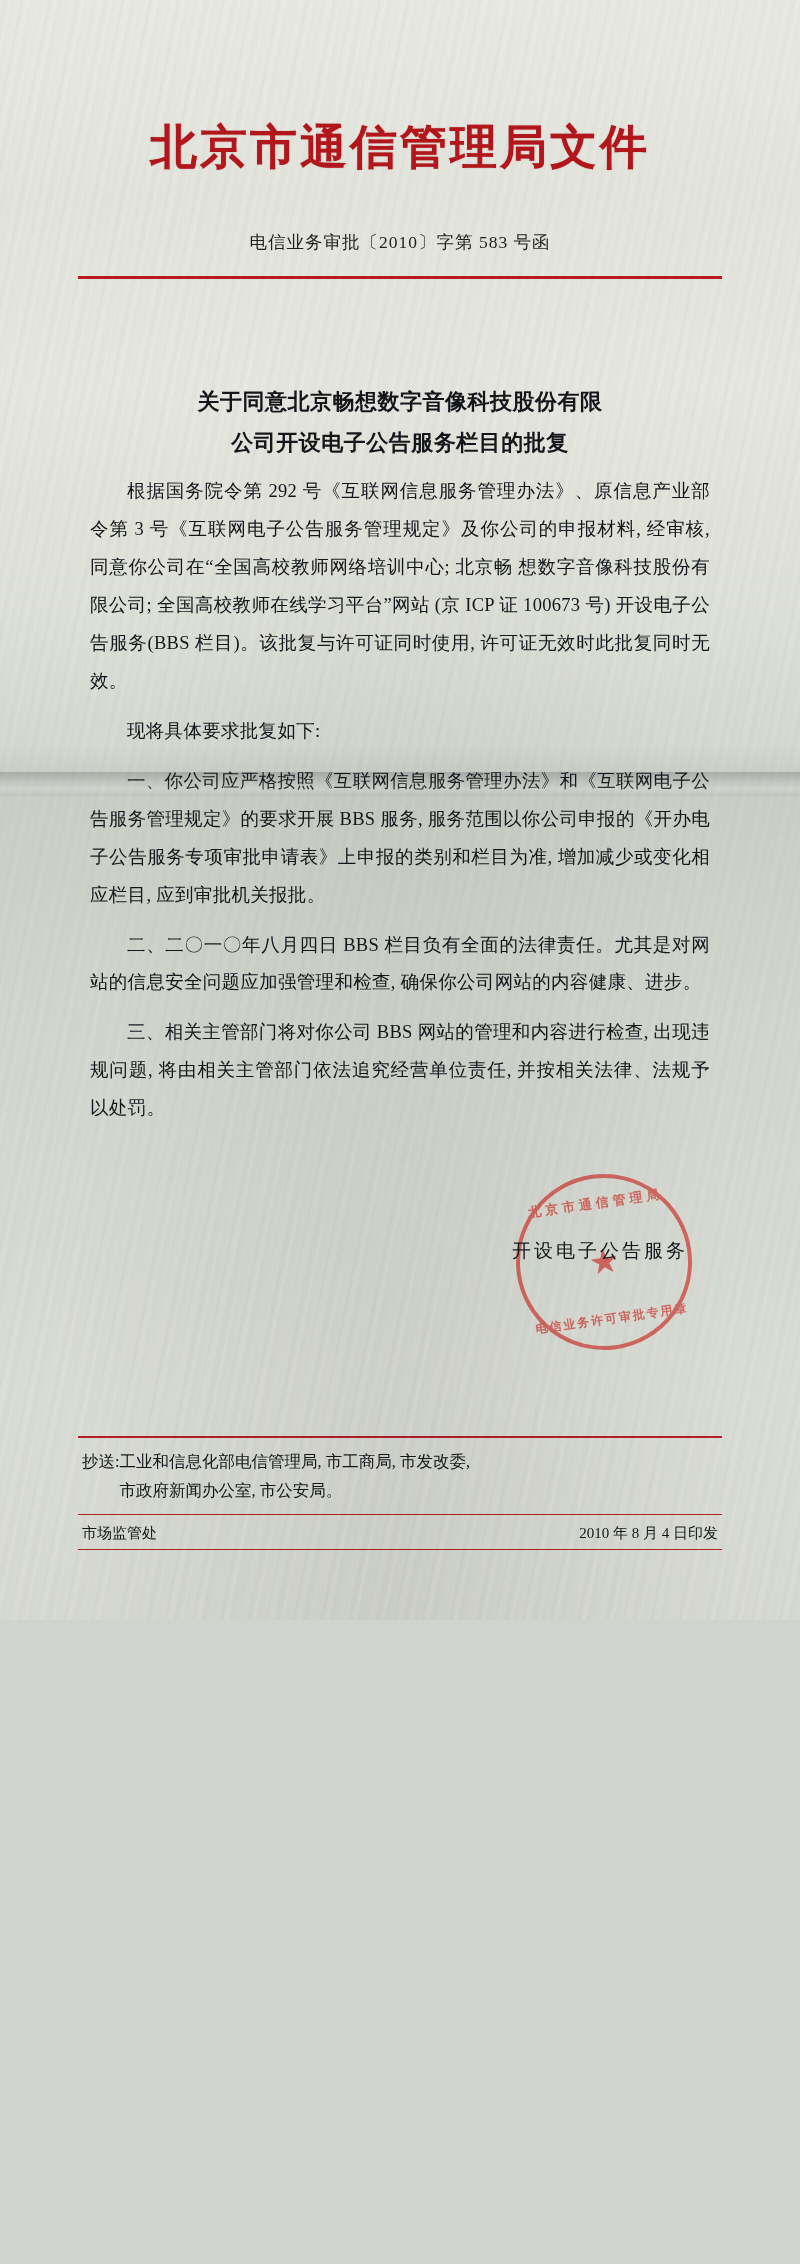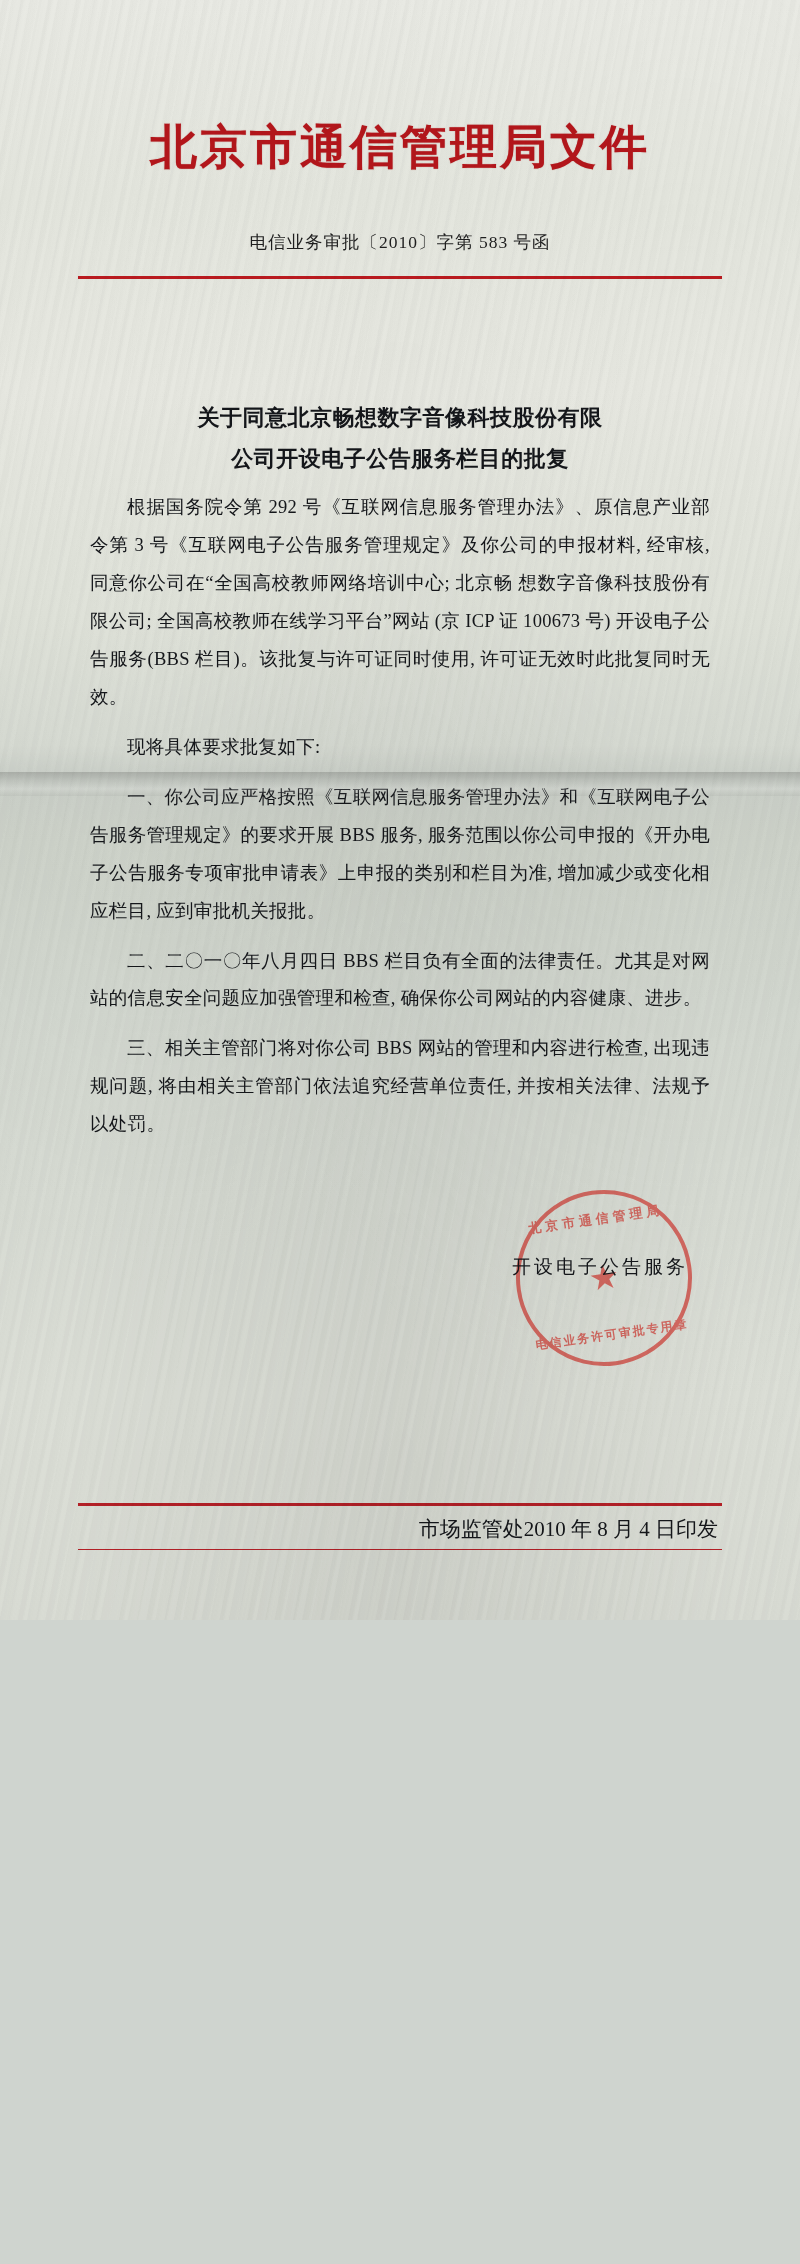--- a/index.html
+++ b/index.html
@@ -61,21 +61,21 @@
     letter-spacing:1px;
   }
   .red-rule{
     margin-top:22px;
     height:3px;
     background:#bb1a1f;
   }
 
   
   .doc-title{
-    margin-top:68px;
+    margin-top:52px;
     text-align:center;
     font-size:22px;
     font-weight:bold;
     line-height:1.85;
     color:#14161a;
     letter-spacing:.5px;
   }
   .recipient{
     margin-top:40px;
     font-size:18.5px;
@@ -150,23 +150,23 @@
     display:flex;
     padding:10px 4px 8px 4px;
     font-size:16.5px;
     color:#14161a;
     line-height:1.75;
   }
   .cc-label{ white-space:nowrap; }
   .cc-body{ }
   .footer-bottom{
     display:flex;
-    justify-content:flex-end;
+    justify-content:space-between;
     padding:9px 4px 6px 4px;
-    font-size:21px;
+    font-size:15px;
     color:#14161a;
   }
 </style>
 </head>
 <body>
 
 <div class="page">
 
   <div class="sheet masthead">
     <div class="gov-title">北京市通信管理局文件</div>
@@ -192,20 +192,27 @@
         <div class="arc-top">北京市通信管理局</div>
         <div class="star">★</div>
         <div class="arc-bottom">电信业务许可审批专用章</div>
       </div>
       <div class="sign-date">开设电子公告服务</div>
     </div>
   </div>
 
   <div class="sheet footer">
     <div class="rule"></div>
+    <div class="cc">
+      <span class="cc-label">抄送:</span>
+      <span class="cc-body">
+        <span>工业和信息化部电信管理局, 市工商局, 市发改委,</span><br>
+        <span>市政府新闻办公室, 市公安局。</span>
+      </span>
+    </div>
     <div class="rule thin"></div>
     <div class="footer-bottom">
       <span>市场监管处</span>
       <span>2010 年 8 月 4 日印发</span>
     </div>
     <div class="rule thin"></div>
   </div>
 
   <div class="texture"></div>
   <div class="seam"></div>

